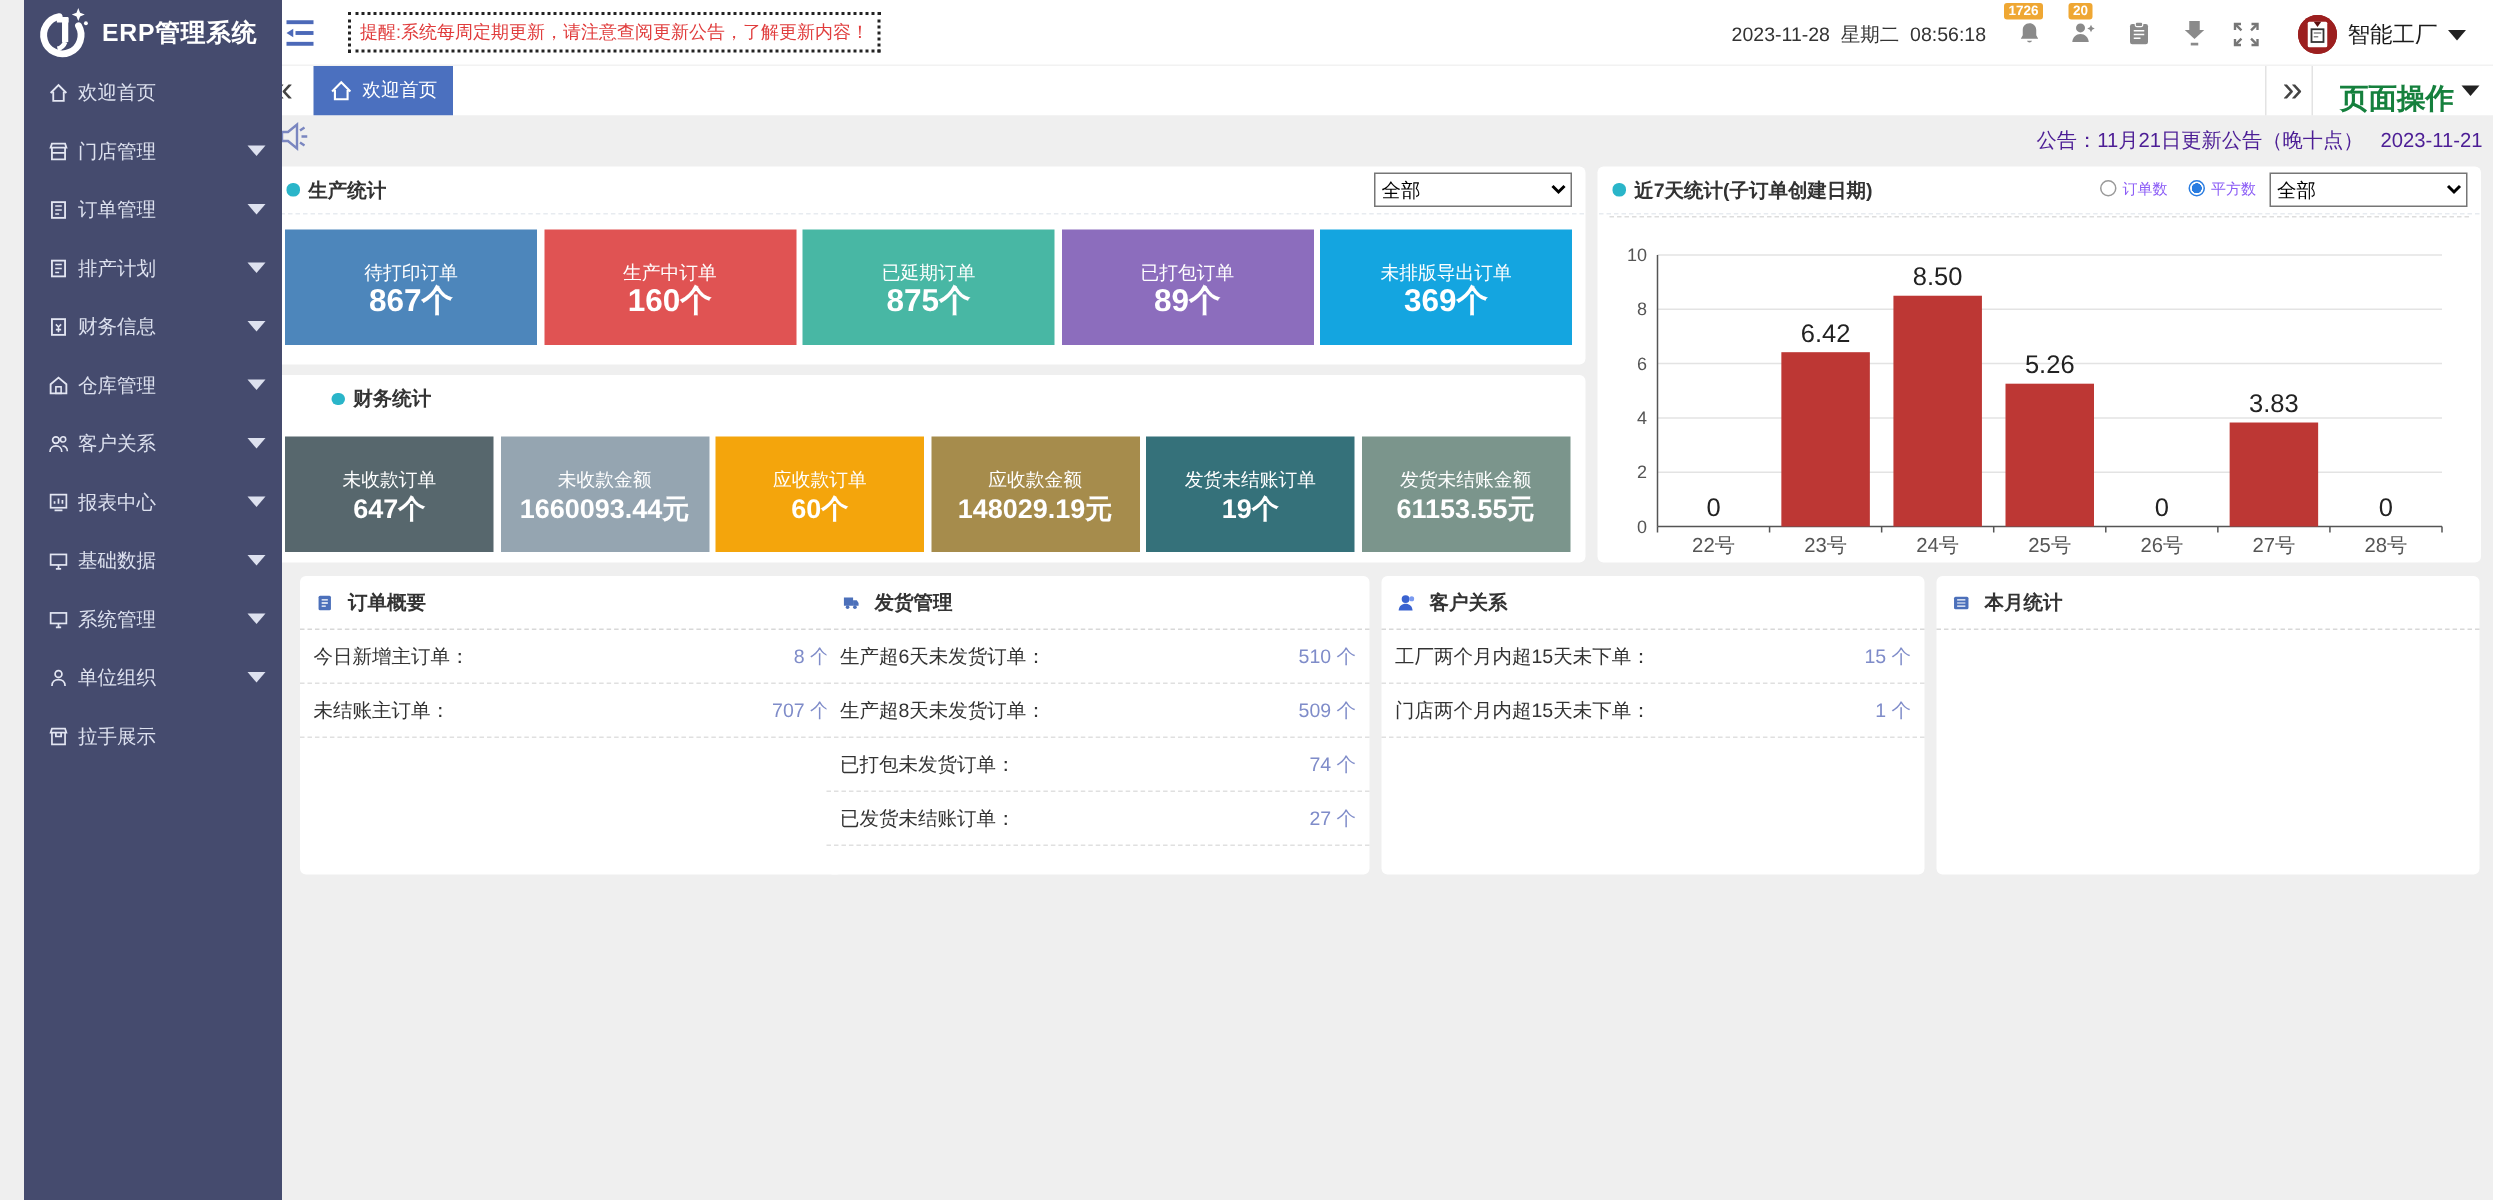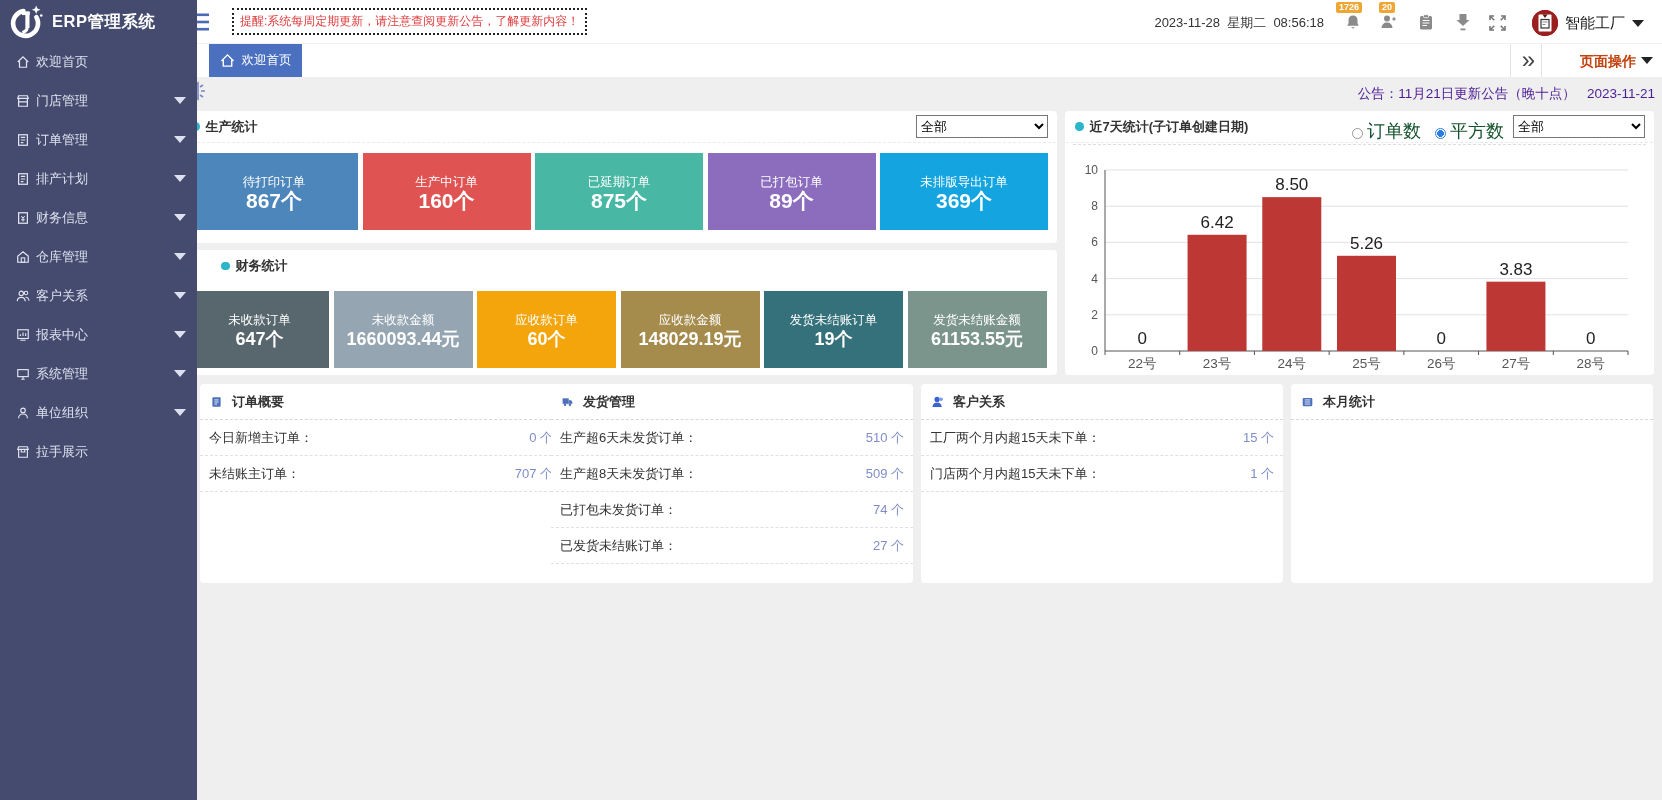--- a/index.html
+++ b/index.html
@@ -1,17 +1,17 @@
 <!DOCTYPE html>
 <html><head>
 <meta charset="utf-8">
 <style>
 * { margin:0; padding:0; box-sizing:border-box; }
 html,body { width:1662px; height:800px; overflow:hidden; font-family:"Liberation Sans", sans-serif; background:#efefef; }
-#sidebar { position:absolute; left:0; top:0; width:197px; height:800px; background:#454b6e; z-index:5; }
+#sidebar { position:absolute; left:16px; top:0; width:172px; height:800px; background:#454b6e; z-index:5; }
 #logo { height:44px; display:flex; align-items:center; padding-left:8px; color:#fff; }
 #logo .txt { font-size:16.5px; font-weight:bold; letter-spacing:0.5px; }
 .menu { margin-top:-2px; }
 .mitem { height:39px; display:flex; align-items:center; padding-left:16px; color:#dde1ef; font-size:13px; position:relative; }
 .mitem svg { margin-right:6px; width:14px; height:14px; }
 .mitem .arr { position:absolute; right:11px; top:16px; width:0; height:0; border-left:6px solid transparent; border-right:6px solid transparent; border-top:7px solid #dde1ef; }
 #sfoot { position:absolute; bottom:9px; left:0; width:173px; text-align:center; color:#ccd1e6; font-size:12px; line-height:14.5px; }
 #sfoot hr { border:none; border-top:2px solid #fff; margin:0 12px 8px 12px; }
 #header { position:absolute; left:173px; top:0; width:1489px; height:44px; background:#fff; border-bottom:1px solid #f2f2f2; }
 #hamb { position:absolute; left:17px; top:13px; }
@@ -21,21 +21,21 @@
 .badge { position:absolute; top:2px; background:#efa733; color:#fff; font-size:9px; line-height:11px; padding:0 3px; border-radius:2px; font-weight:bold; }
 #avatar { position:absolute; left:1359px; top:10px; width:26px; height:26px; border-radius:50%; background:#9e2020; }
 #uname { position:absolute; left:1392px; top:14px; font-size:15px; color:#1a1a1a; }
 #uarr { position:absolute; left:1459px; top:20px; width:0; height:0; border-left:6px solid transparent; border-right:6px solid transparent; border-top:7px solid #222; }
 #tabbar { position:absolute; left:173px; top:44px; width:1489px; height:33px; background:#fff; }
 #tabL { position:absolute; left:9px; top:2px; font-size:24px; color:#444; font-weight:normal; }
 #tab1 { position:absolute; left:36px; top:0; width:93px; height:33px; background:#4b70bf; color:#fff; font-size:12.5px; display:flex; align-items:center; justify-content:center; gap:7px; }
 #tabR { position:absolute; right:127px; top:2px; font-size:24px; color:#444; font-weight:normal; }
 #tabsep { position:absolute; right:120px; top:0; height:33px; border-left:1px solid #e3e3e3; }
 #tabsep2 { position:absolute; right:151px; top:0; height:33px; border-left:1px solid #e3e3e3; }
-#pageop { position:absolute; right:26px; top:9px; font-size:14px; color:#c2410c; font-weight:bold; }
+#pageop { position:absolute; right:26px; top:9px; font-size:19px; color:#15803d; font-weight:bold; }
 #poparr { position:absolute; right:9px; top:13px; width:0; height:0; border-left:6px solid transparent; border-right:6px solid transparent; border-top:7px solid #222; }
 #content { position:absolute; left:173px; top:77px; width:1489px; height:723px; background:#efefef; }
 #annc { position:absolute; left:0; top:0; width:100%; height:32px; }
 #annc .sp { position:absolute; left:12px; top:4px; }
 #annc .t { position:absolute; right:7px; top:8px; font-size:13.5px; color:#4c1d95; }
 .panel { position:absolute; background:#fff; border-radius:4px; }
 .phead { display:flex; align-items:center; height:32px; padding:0 9px; border-bottom:1px dashed #e7ebf0; margin:0 1px; }
 .pdot { width:8.5px; height:8.5px; border-radius:50%; background:#2ab5c9; margin-right:6px; }
 .ptitle { font-size:13px; font-weight:bold; color:#333; }
 #pprod { left:8px; top:34px; width:876px; height:132px; }
@@ -187,21 +187,21 @@
           <div class="n">发货未结账金额</div>
           <div class="v">61153.55元</div>
         </div>
     </div>
   </div>
   <div class="panel" id="pchart">
     <div class="phead">
         <div class="pdot"></div>
         <div class="ptitle">近7天统计(子订单创建日期)</div>
       </div>
-    <div id="radios" style="position:absolute; right:150px; top:8px; font-size:18px; color:#14532d; display:flex; gap:14px; align-items:center;">
+    <div id="radios" style="position:absolute; right:150px; top:8px; font-size:10px; color:#8b5cf6; display:flex; gap:14px; align-items:center;">
       <span><span class="rad"></span>订单数</span>
       <span><span class="rad on"></span>平方数</span>
     </div>
     <select id="csel" style="position:absolute; right:9px; top:4px; width:132px; height:23px;"><option>全部</option></select>
     <div style="position:absolute; left:8px; top:33px; right:8px; border-top:1px dashed #ddd;"></div>
     <svg id="chart" width="589" height="230" viewBox="0 0 589 230" style="position:absolute; left:0; top:34px;">
         <line x1="40" y1="206" x2="563" y2="206" stroke="#555" stroke-width="1"></line>
         <text x="33" y="210" text-anchor="end" font-size="12" fill="#555">0</text>
         <line x1="40" y1="169.8" x2="563" y2="169.8" stroke="#e3e3e3" stroke-width="1"></line>
         <text x="33" y="173.8" text-anchor="end" font-size="12" fill="#555">2</text>
@@ -245,21 +245,21 @@
   <div class="panel bpanel" style="left:8px;margin-left:19px;">
     <div class="bphead">
         <svg class="ic" width="16" height="16" viewBox="0 0 16 16">
           <rect x="2" y="1" width="12" height="14" rx="1.5" fill="#4c70ba"></rect>
           <path d="M5 5h6M5 8h6M5 11h4" stroke="#fff" stroke-width="1.3"></path>
         </svg>
         <div class="bptitle">订单概要</div>
       </div>
     <div class="brow">
         <span class="l">今日新增主订单：</span>
-        <span class="r">0 个</span>
+        <span class="r">8 个</span>
       </div>
     <div class="brow">
         <span class="l">未结账主订单：</span>
         <span class="r">707 个</span>
       </div>
   </div>
   <div class="panel bpanel" style="left:378px;">
     <div class="bphead">
         <svg class="ic" width="18" height="16" viewBox="0 0 18 16">
           <path d="M1 2h10v9H1z" fill="#4c70ba"></path>
@@ -388,20 +388,28 @@
           <path d="M5 9V7M8 9V5M11 9V6M5 14h6" stroke="#e3e6f2" stroke-width="1.3"></path>
         </svg>
         <span>报表中心</span>
         <span class="arr"></span>
       </div>
       <div class="mitem">
         <svg width="16" height="16" viewBox="0 0 16 16">
           <rect x="2" y="3" width="12" height="8" fill="none" stroke="#e3e6f2" stroke-width="1.3"></rect>
           <path d="M6 14h4M8 11v3" stroke="#e3e6f2" stroke-width="1.3"></path>
         </svg>
+        <span>基础数据</span>
+        <span class="arr"></span>
+      </div>
+      <div class="mitem">
+        <svg width="16" height="16" viewBox="0 0 16 16">
+          <rect x="2" y="3" width="12" height="8" fill="none" stroke="#e3e6f2" stroke-width="1.3"></rect>
+          <path d="M6 14h4M8 11v3" stroke="#e3e6f2" stroke-width="1.3"></path>
+        </svg>
         <span>系统管理</span>
         <span class="arr"></span>
       </div>
       <div class="mitem">
         <svg width="16" height="16" viewBox="0 0 16 16">
           <circle cx="8" cy="5" r="2.6" fill="none" stroke="#e3e6f2" stroke-width="1.3"></circle>
           <path d="M3 14c0-3 2.2-4.8 5-4.8s5 1.8 5 4.8" fill="none" stroke="#e3e6f2" stroke-width="1.3"></path>
         </svg>
         <span>单位组织</span>
         <span class="arr"></span>

